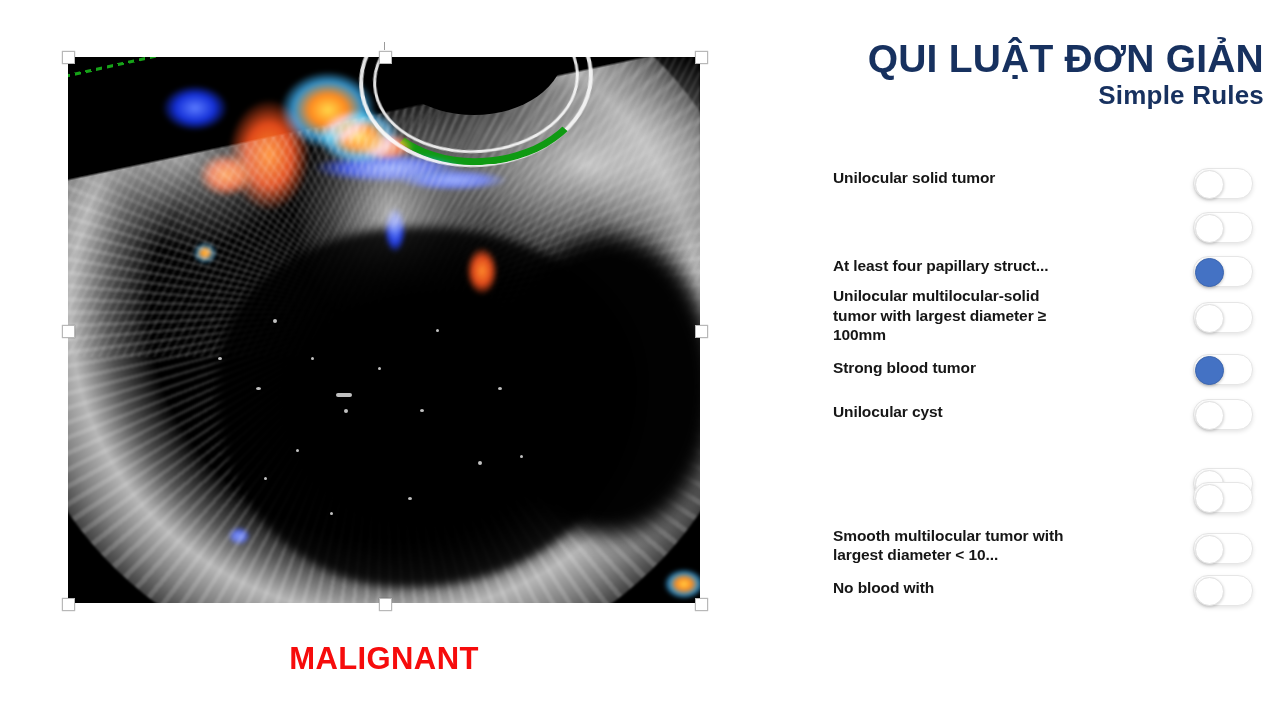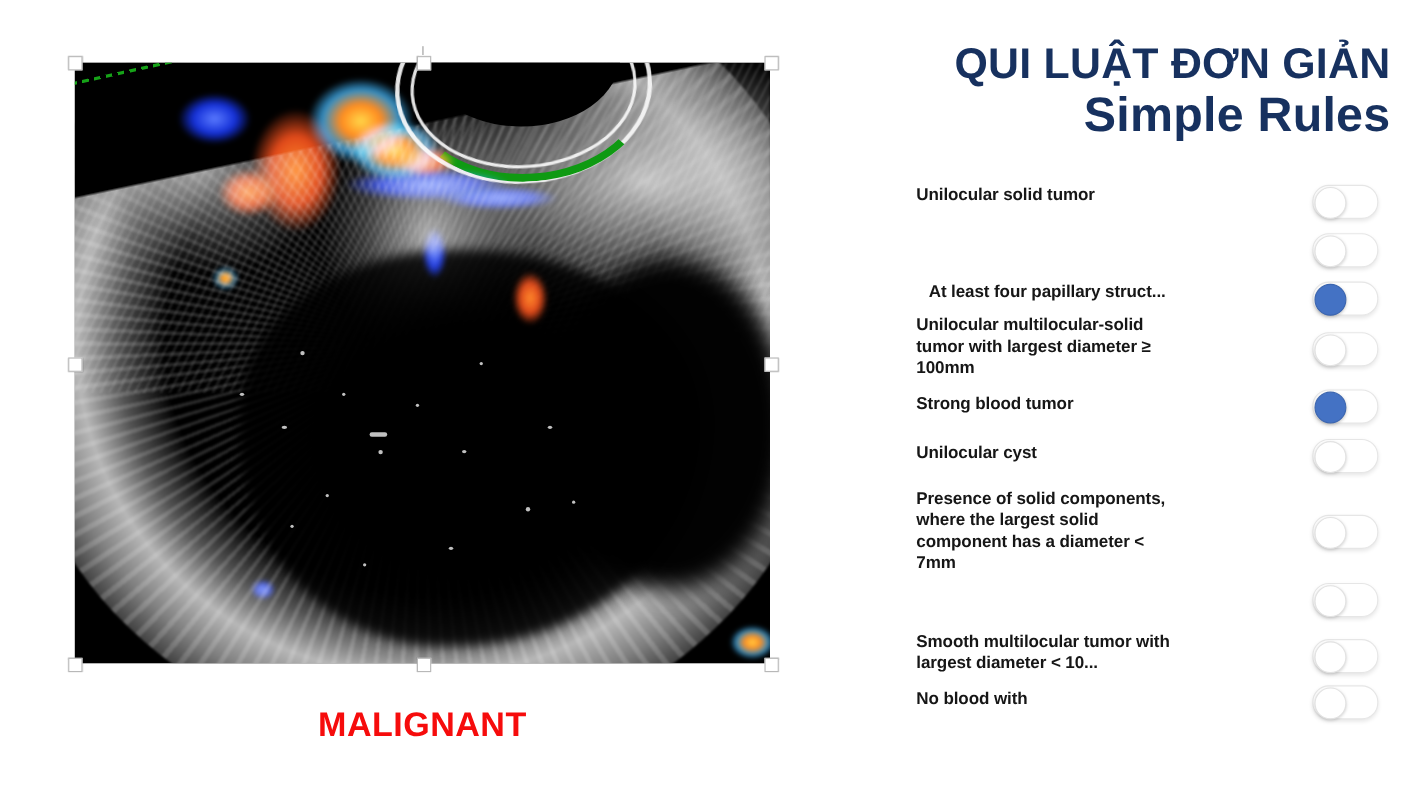--- a/index.html
+++ b/index.html
@@ -196,21 +196,21 @@
     position: absolute;
     left: 756px;
     top: 38px;
     width: 508px;
     text-align: right;
     color: #17315f;
     font-weight: bold;
     line-height: 1.06;
   }
   #title-vi { font-size: 39px; letter-spacing: 0.2px; }
-  #title-en { font-size: 44px; letter-spacing: 0.2px; margin-top: 3px; }
+  #title-en { font-size: 26px; letter-spacing: 0.2px; margin-top: 3px; }
 
   #rules-list {
     position: absolute;
     left: 833px;
     top: 168px;
     width: 420px;
   }
   .rule-row {
     position: relative;
     min-height: 30px;
@@ -333,21 +333,21 @@
         <span class="knob"></span>
       </div>
   </div>
 
   <div class="rule-row">
     <div class="toggle">
         <span class="knob"></span>
       </div>
   </div>
 
-  <div class="rule-row" style="margin-bottom:0;text-align:center;">
+  <div class="rule-row" style="margin-bottom:0;">
     <span class="rule-label">At least four papillary struct...</span>
     <div class="toggle on">
         <span class="knob"></span>
       </div>
   </div>
 
   <div class="rule-row" style="margin-bottom:9px;">
     <span class="rule-label">Unilocular multilocular-solid tumor with largest diameter ≥ 100mm</span>
     <div class="toggle" style="top:16px;">
         <span class="knob"></span>
@@ -362,21 +362,20 @@
   </div>
 
   <div class="rule-row" style="margin-bottom:15px;">
     <span class="rule-label" style="padding-top:3px;">Unilocular cyst</span>
     <div class="toggle">
         <span class="knob"></span>
       </div>
   </div>
 
   <div class="rule-row" style="margin-bottom:8px;">
-    <span class="rule-label">Presence of solid components, where the largest solid component has a diameter &lt; 7mm</span>
     <div class="toggle" style="top:24px;">
         <span class="knob"></span>
       </div>
   </div>
 
   <div class="rule-row" style="margin-bottom:14px;">
     <div class="toggle">
         <span class="knob"></span>
       </div>
   </div>

